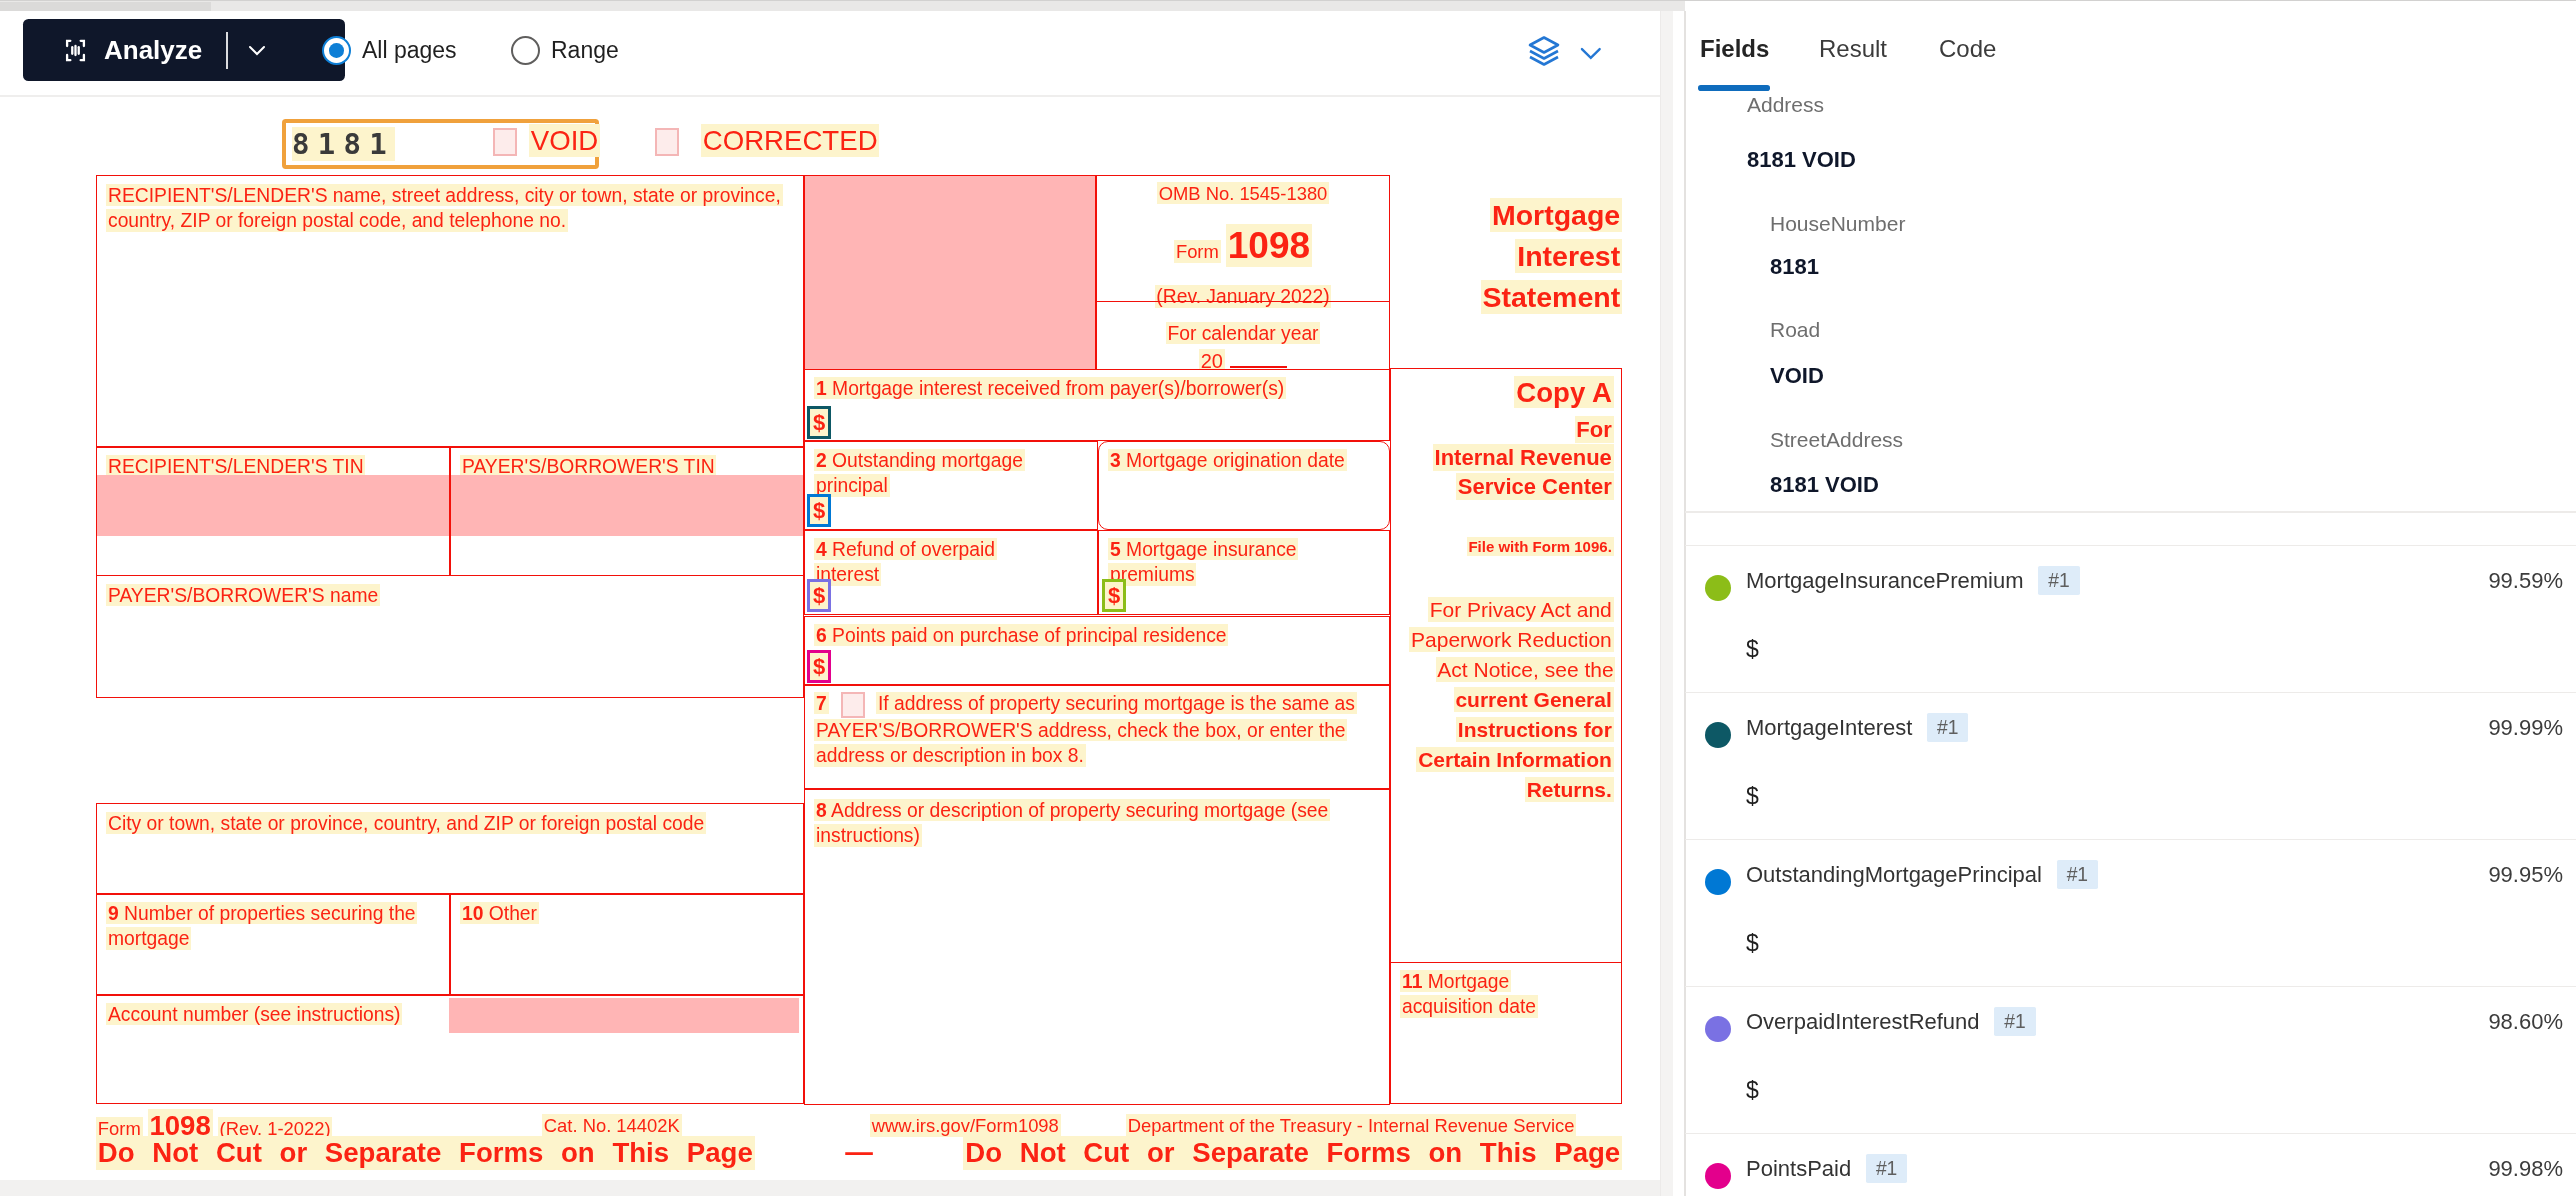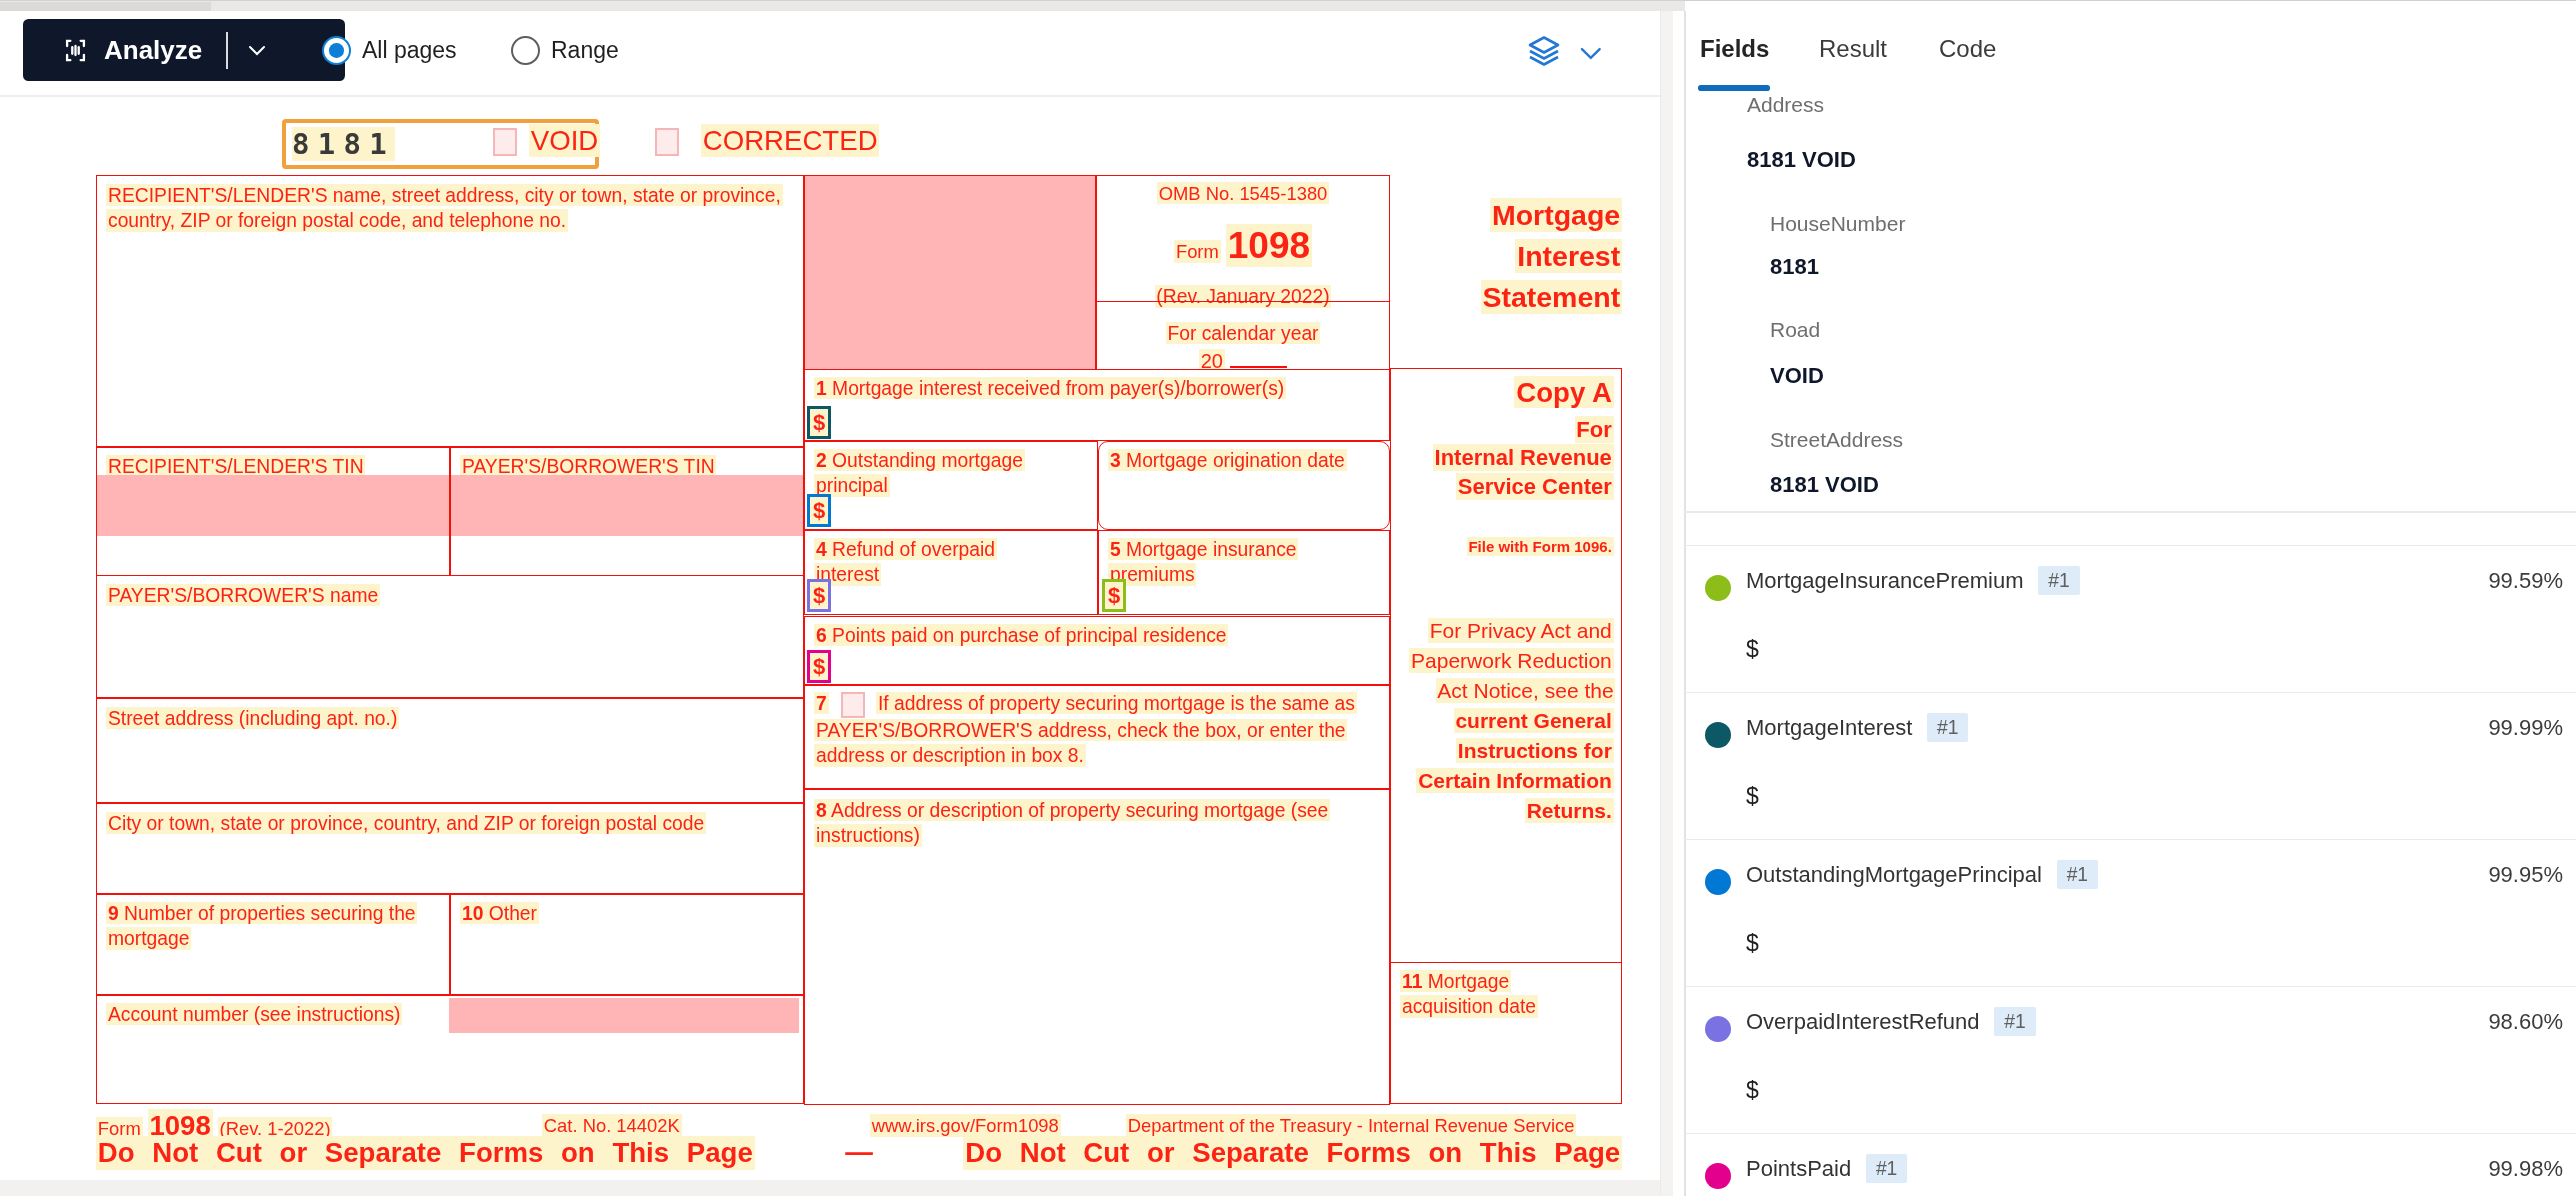--- a/index.html
+++ b/index.html
@@ -40,21 +40,21 @@
     display:flex; align-items:center; justify-content:center; font-size:22px; font-weight:bold; color:var(--red); }
   .ocr-box { left:282px; top:119px; width:317px; height:50px; border:4.6px solid #f0a13c; border-radius:3.7px; background:transparent; }
   .ocr-text { left:292px; top:127px; font-family:"DejaVu Sans Mono", monospace; font-weight:bold; font-size:29px;
     letter-spacing:8.3px; color:#3a3a3a; background:var(--hl); }
   .rightcol-title { left:1390px; top:195px; width:232px; text-align:right; font-size:28.5px; font-weight:bold;
     color:var(--red); line-height:41px; }
   .copy-inner { padding:7.4px 7.4px 0 5.5px; text-align:right; color:var(--red); }
   .copy-title { font-size:27.6px; font-weight:bold; }
   .irs-lines { font-size:22px; font-weight:bold; line-height:28.5px; margin-top:7.4px; }
   .file-with { font-size:15px; font-weight:bold; margin-top:37px; }
-  .privacy { font-size:21px; line-height:30px; margin-top:61px; }
+  .privacy { font-size:21px; line-height:30px; margin-top:40px; }
   .footer-a { top:1110px; color:var(--red); font-size:18.4px; }
   .donotcut { left:96px; top:1136px; width:1526px; display:flex; justify-content:space-between;
     color:var(--red); font-size:27.6px; font-weight:bold; word-spacing:10px; }
   
   .tab { font-size:24px; color:#3b3b3b; cursor:pointer; }
   .tab.active { font-weight:600; color:#242424; }
   .tab-underline { left:1698px; top:85px; width:72px; height:5.5px; background:#0f6cbd; border-radius:2.8px; }
   .addr-label { font-size:21px; color:#6e6e6e; }
   .addr-value { font-size:22px; font-weight:600; color:#0f172a; }
   .addr-sep { left:1685px; top:511px; width:891px; height:1.8px; background:#edebe9; }
@@ -138,23 +138,20 @@
     <div class="flabel" style="padding:5.5px 9.2px;"><span class="hl">RECIPIENT'S/LENDER'S TIN</span></div>
     <div class="abs pinkfill" style="left:0; right:0; top:27px; height:61px;"></div>
   </div>
   <div class="fbox" style="left:450px; top:447px; width:354px; height:129px;">
     <div class="flabel" style="padding:5.5px 9.2px;"><span class="hl">PAYER'S/BORROWER'S TIN</span></div>
     <div class="abs pinkfill" style="left:0; right:0; top:27px; height:61px;"></div>
   </div>
   <div class="fbox" style="left:96px; top:575px; width:708px; height:123px;">
     <div class="flabel" style="padding:6.4px 9.2px;"><span class="hl">PAYER'S/BORROWER'S name</span></div>
   </div>
-  <div class="fbox" style="left:96px; top:698px; width:708px; height:105px;">
-    <div class="flabel" style="padding:6.4px 9.2px;"><span class="hl">Street address (including apt. no.)</span></div>
-  </div>
   <div class="fbox" style="left:96px; top:803px; width:708px; height:91px;">
     <div class="flabel" style="padding:6.4px 9.2px;"><span class="hl">City or town, state or province, country, and ZIP or foreign postal code</span></div>
   </div>
   <div class="fbox" style="left:96px; top:894px; width:354px; height:101px;">
     <div class="flabel" style="padding:5.5px 9.2px; width:331px;"><span class="hl"><b>9</b> <span>Number of properties securing the mortgage</span></span></div>
   </div>
   <div class="fbox" style="left:450px; top:894px; width:354px; height:101px;">
     <div class="flabel" style="padding:5.5px 9.2px;"><span class="hl"><b>10</b> <span>Other</span></span></div>
   </div>
   <div class="fbox" style="left:96px; top:995px; width:708px; height:109px;">

